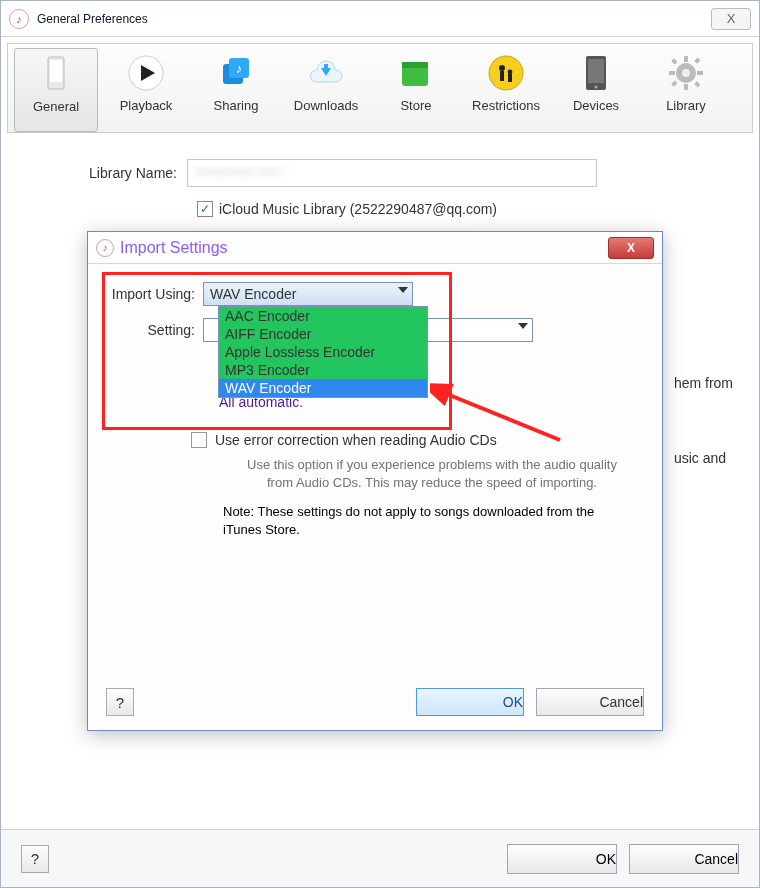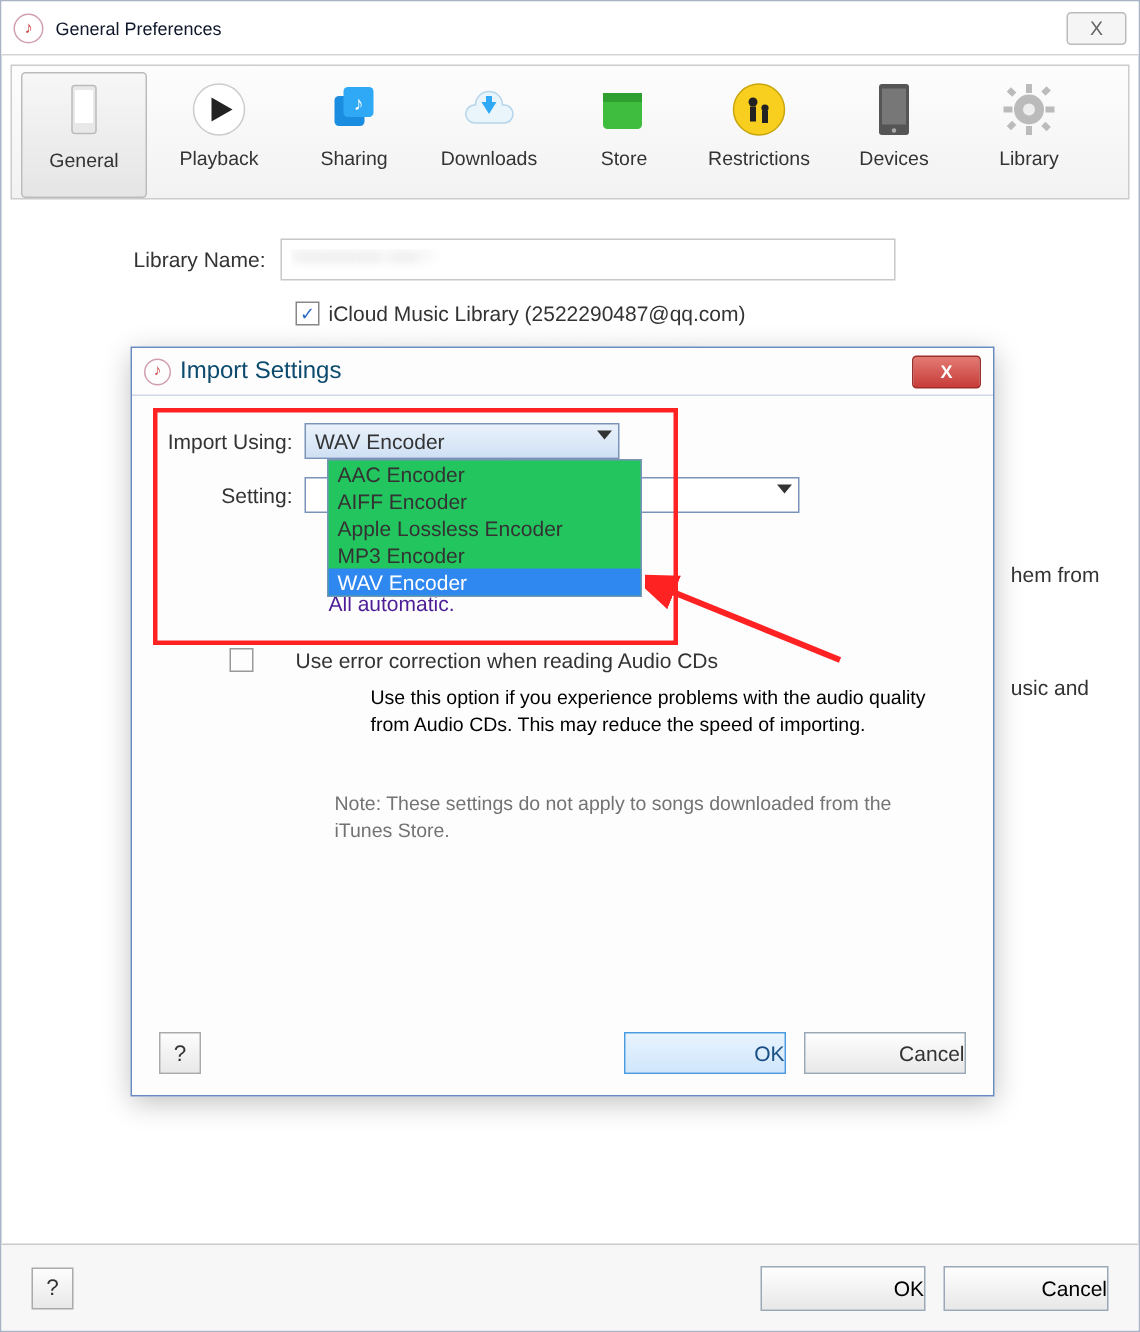--- a/index.html
+++ b/index.html
@@ -22,42 +22,42 @@
 .row { display: flex; align-items: center; margin-bottom: 14px; }
 .row .lbl { width: 160px; text-align: right; padding-right: 10px; }
 .row input.text { flex: 1; max-width: 410px; height: 28px; border: 1px solid #c8c8c8; padding: 0 6px; background: #fff; color: transparent; text-shadow: 0 0 8px rgba(0,0,0,.35); }
 .row .chk { width: 16px; height: 16px; border: 1px solid #888; margin-right: 6px; display: inline-flex; align-items:center; justify-content:center; color:#2a6ac2; font-size:12px; background:#fff; }
 .blur-line { color: transparent; text-shadow: 0 0 8px rgba(0,0,0,.3); font-size: 14px; margin-left: 170px; margin-top: 4px; }
 .bg-trunc { position:absolute; right:26px; top:234px; font-size:14px; color:#333; text-align:left; line-height:1.5;}
 
 .modal { position: absolute; left: 86px; top: 230px; width: 576px; height: 500px; border: 1px solid #6a8bc0; background: #fdfdfd; box-shadow: 0 4px 18px rgba(0,0,0,.25); }
 .modal .mtitle { height: 32px; display:flex; align-items:center; padding: 0 8px; border-bottom: 1px solid #d0d8e6; }
 .modal .mtitle .micon { width:18px; height:18px; border:1px solid #d1a0b0; border-radius:50%; display:flex; align-items:center; justify-content:center; color:#c44; font-size:10px; margin-right:6px;}
-.modal .mtitle .mtext { color:#0c4a6e; font-size:16px; }
+.modal .mtitle .mtext { color:#8b5cf6; font-size:16px; }
 .modal .mtitle .spacer { flex:1; }
 .modal .mtitle .mclose { width:46px; height:22px; background: linear-gradient(#e37a74,#c83c39); border-radius:3px; display:flex; align-items:center; justify-content:center; color:#fff; font-size:12px; font-weight:bold; border:1px solid #9c2f2b; }
 
 .modal-body { padding: 18px 7px; font-size: 14px; color:#333; position:relative; height: calc(100% - 32px); }
 .mrow { display:flex; align-items:center; margin-bottom: 12px; }
 .mrow .mlbl { width: 108px; text-align:right; padding-right:8px; }
 .select { position:relative; width: 210px; height: 24px; border:1px solid #7a93b8; background: linear-gradient(#eaf2fb,#cfe0f4); display:flex; align-items:center; padding:0 22px 0 6px; font-size:14px; cursor:pointer; }
 .select.wide { width: 330px; background:#fff; }
 .select .arrow { position:absolute; right:4px; top:4px; width:0; height:0; border-left:5px solid transparent; border-right:5px solid transparent; border-top:6px solid #333; }
 .dropdown { position:absolute; left: 130px; top: 42px; width: 210px; border:1px solid #7a93b8; background:#22c55e; z-index: 5; }
 .dropdown .opt { padding: 1px 6px; font-size:14px; cursor:pointer; }
 .dropdown .opt.sel { background:#2f87f0; color:#fff; }
 .ghost { color:#4c1d95; position:absolute; left:131px; top:130px; font-size:14px; }
 
 .redbox { position:absolute; left: 14px; top: 8px; width: 350px; height: 158px; border: 3px solid #f22; pointer-events:none; }
 .arrow-ann { position:absolute; left: 342px; top: 116px; pointer-events:none; }
 
 .err-chk { width:16px; height:16px; border:1px solid #999; margin-right:8px; display:inline-block; }
-.err-row { margin-left: 58px; margin-top: 90px; display:flex; align-items:center;gap:20px; }
-.note { margin-left: 152px; font-size: 13px; color:#000000; max-width: 370px; margin-top: 8px; line-height:1.35;}
-.note2 { margin-left: 128px; font-size: 13px; color:#737373; max-width: 390px; margin-top: 36px; line-height:1.35;}
+.err-row { margin-left: 96px; margin-top: 90px; display:flex; align-items:center; }
+.note { margin-left: 152px; font-size: 13px; color:#737373; max-width: 370px; margin-top: 8px; line-height:1.35;text-align:center;}
+.note2 { margin-left: 128px; font-size: 13px; color:#000000; max-width: 390px; margin-top: 12px; line-height:1.35;}
 
 .modal-buttons { position:absolute; bottom: 14px; right: 18px; display:flex; gap: 12px; }
 .btn { width: 108px; height: 28px; border:1px solid #9aa8b8; background: linear-gradient(#fefefe,#e8e8e8); display:flex; align-items:center; justify-content:flex-end; font-size:14px; cursor:pointer; }
 .btn.primary { border:1px solid #4a9be0; background: linear-gradient(#e9f4fe,#cfe6fb); color:#1a4f86; }
 .help-q { position:absolute; bottom:14px; left:18px; width:28px; height:28px; border:1px solid #aaa; background:linear-gradient(#fdfdfd,#e8e8e8); display:flex; align-items:center; justify-content:center; font-size:15px; color:#333; cursor:pointer;}
 
 .bottom-bar { position:absolute; left:0; right:0; bottom:0; height:58px; border-top:1px solid #ccc; background:#f7f7f7; display:flex; align-items:center; padding: 0 20px; }
 .bottom-bar .spacer { flex:1; }
 .bottom-bar .btn { width:110px; height:30px; }
 .bottom-bar .help-q { position: static; margin-right: auto; }

